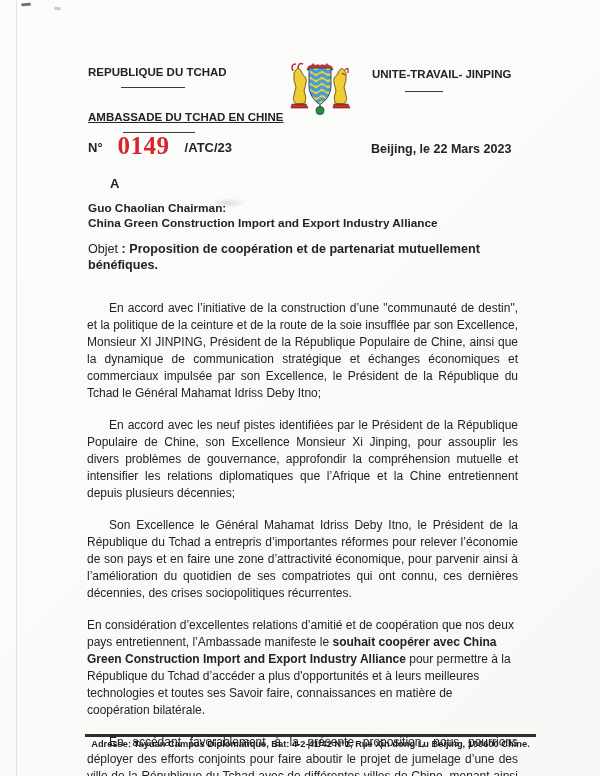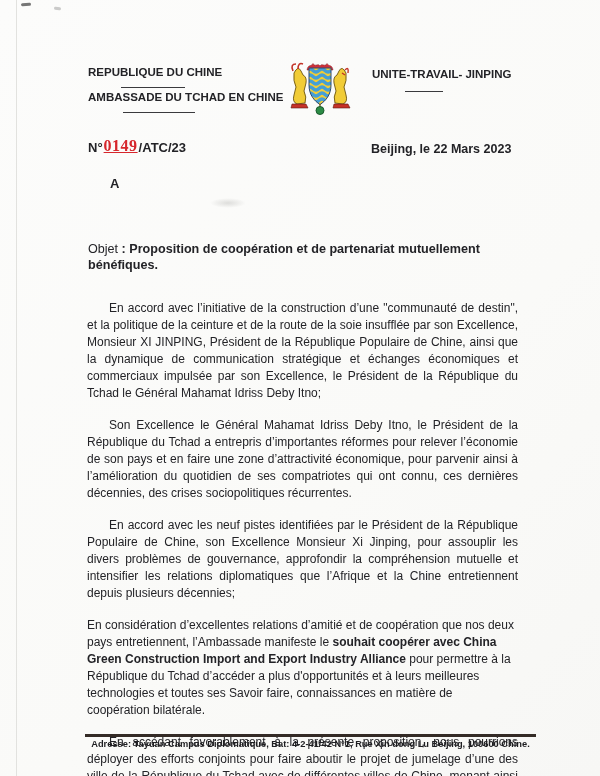--- a/index.html
+++ b/index.html
@@ -19,29 +19,29 @@
   .artifact1{position:absolute;left:21px;top:3px;width:10px;height:3px;background:#4a4a4a;opacity:.75;border-radius:2px;transform:rotate(-3deg);}
   .artifact2{position:absolute;left:54px;top:7px;width:7px;height:3px;background:#9a9a9a;opacity:.5;border-radius:2px;transform:rotate(8deg);}
   .smudge{position:absolute;left:210px;top:198px;width:36px;height:10px;border-radius:50%;
     background:radial-gradient(ellipse at center,#b9b9b6 0%,rgba(185,185,182,0) 70%);opacity:.45;}
 
   
   .hdr-left{position:absolute;left:88px;top:66px;font-weight:bold;font-size:11.5px;line-height:12px;}
   .hdr-rule{border-top:1.6px solid #3a3a3d;height:0;}
   .rule1{width:64px;margin:9px 0 0 33px;}
   .rule2{width:72px;margin:9px 0 0 35px;}
-  .hdr-line2{margin-top:3px;}
+  .hdr-line2{margin-top:23px;text-decoration:underline;}
   .hdr-right{position:absolute;left:372px;top:68px;font-weight:bold;font-size:11.5px;}
   .rule3{width:38px;margin:11px 0 0 33px;border-top:1.6px solid #3a3a3d;height:0;}
 
   .emblem{position:absolute;left:286px;top:61px;width:68px;height:56px;}
 
   
   .refline{position:absolute;left:88px;top:136px;font-weight:bold;font-size:13px;display:flex;align-items:flex-end;}
-  .ref-number{font-family:"Liberation Serif","DejaVu Serif",serif;font-size:16px;line-height:19px;color:#d6262c;font-weight:600;letter-spacing:.5px;margin:0 1px;text-decoration:underline;}
+  .ref-number{font-family:"Liberation Serif","DejaVu Serif",serif;font-size:25px;line-height:19px;color:#d6262c;font-weight:600;letter-spacing:.5px;margin:0 15px;}
   .dateline{position:absolute;left:371px;top:142px;font-weight:bold;font-size:12.5px;}
 
   .to-a{position:absolute;left:110px;top:176px;font-weight:bold;font-size:13px;}
   .recipient{position:absolute;left:88px;top:201px;font-weight:bold;font-size:11.8px;line-height:14.5px;}
 
   .subject{position:absolute;left:88px;top:241px;width:440px;font-size:12.6px;line-height:16px;font-weight:bold;}
   .subject .obj{font-weight:normal;}
 
   
   .body{position:absolute;left:87px;top:300px;width:431px;font-size:12px;line-height:17px;}
@@ -58,21 +58,21 @@
 </head>
 <body>
 
 <div class="page">
 
   <div class="page-edge"></div>
   <div class="artifact1"></div>
   <div class="artifact2"></div>
 
   <div class="hdr-left">
-    <div>REPUBLIQUE DU CHINE</div>
+    <div>REPUBLIQUE DU TCHAD</div>
     <div class="hdr-rule rule1"></div>
     <div class="hdr-line2">AMBASSADE DU TCHAD EN CHINE</div>
     <div class="hdr-rule rule2"></div>
   </div>
 
   <svg class="emblem" viewBox="0 0 68 56">
     <defs>
       <clipPath id="shieldClip">
         <path d="M23,7 h22 v17 c0,10 -5.5,16 -11,19.5 c-5.5,-3.5 -11,-9.5 -11,-19.5 z"></path>
       </clipPath>
@@ -115,29 +115,33 @@
   <div class="refline">
     <span>N°</span>
       <span class="ref-number">0149</span>
       <span>/ATC/23</span>
   </div>
 
   <div class="dateline">Beijing, le 22 Mars 2023</div>
 
   <div class="to-a">A</div>
   <div class="smudge"></div>
+  <div class="recipient">
+    <div>Guo Chaolian Chairman:</div>
+    <div>China Green Construction Import and Export Industry Alliance</div>
+  </div>
 
   <div class="subject">
     <span class="obj">Objet</span><span> : Proposition de coopération et de partenariat mutuellement bénéfiques.</span>
   </div>
 
   <div class="body">
     <p>En accord avec l’initiative de la construction d’une "communauté de destin", et la politique de la ceinture et de la route de la soie insufflée par son Excellence, Monsieur XI JINPING, Président de la République Populaire de Chine, ainsi que la dynamique de communication stratégique et échanges économiques et commerciaux impulsée par son Excellence, le Président de la République du Tchad le Général Mahamat Idriss Deby Itno;</p>
+    <p>En accord avec les neuf pistes identifiées par le Président de la République Populaire de Chine, son Excellence Monsieur Xi Jinping, pour assouplir les divers problèmes de gouvernance, approfondir la compréhension mutuelle et intensifier les relations diplomatiques que l’Afrique et la Chine entretiennent depuis plusieurs décennies;</p>
     <p>Son Excellence le Général Mahamat Idriss Deby Itno, le Président de la République du Tchad a entrepris d’importantes réformes pour relever l’économie de son pays et en faire une zone d’attractivité économique, pour parvenir ainsi à l’amélioration du quotidien de ses compatriotes qui ont connu, ces dernières décennies, des crises sociopolitiques récurrentes.</p>
-    <p>En accord avec les neuf pistes identifiées par le Président de la République Populaire de Chine, son Excellence Monsieur Xi Jinping, pour assouplir les divers problèmes de gouvernance, approfondir la compréhension mutuelle et intensifier les relations diplomatiques que l’Afrique et la Chine entretiennent depuis plusieurs décennies;</p>
     <p class="noindent"><span>En considération d’excellentes relations d’amitié et de coopération que nos deux pays entretiennent, l’Ambassade manifeste le </span><span class="b">souhait coopérer avec  China Green Construction Import and Export Industry Alliance</span><span> pour permettre à la République du Tchad d’accéder a plus d'opportunités et à leurs meilleures technologies et toutes ses Savoir faire, connaissances en matière de coopération bilatérale.</span></p>
     <p>En accédant favorablement à la présente proposition, nous pourrions déployer des efforts conjoints pour faire aboutir le projet de jumelage d’une des ville de la République du Tchad avec de différentes villes de Chine, menant ainsi à bien les neuf domaines de coopération et les cinq liens de « la Ceinture et la Route » initiés par son Excellence Monsieur Xi Jinping, Président de la République Populaire de Chine, à</p>
   </div>
 
   <div class="footer">
     <div class="footer-rule"></div>
     <div class="footer-text">Adresse: Tayuan Campus Diplomatique, Bat: 4-2-41/42 N°1, Rue Xin dong Lu Beijing, 100600 Chine.</div>
   </div>
 
 </div>

